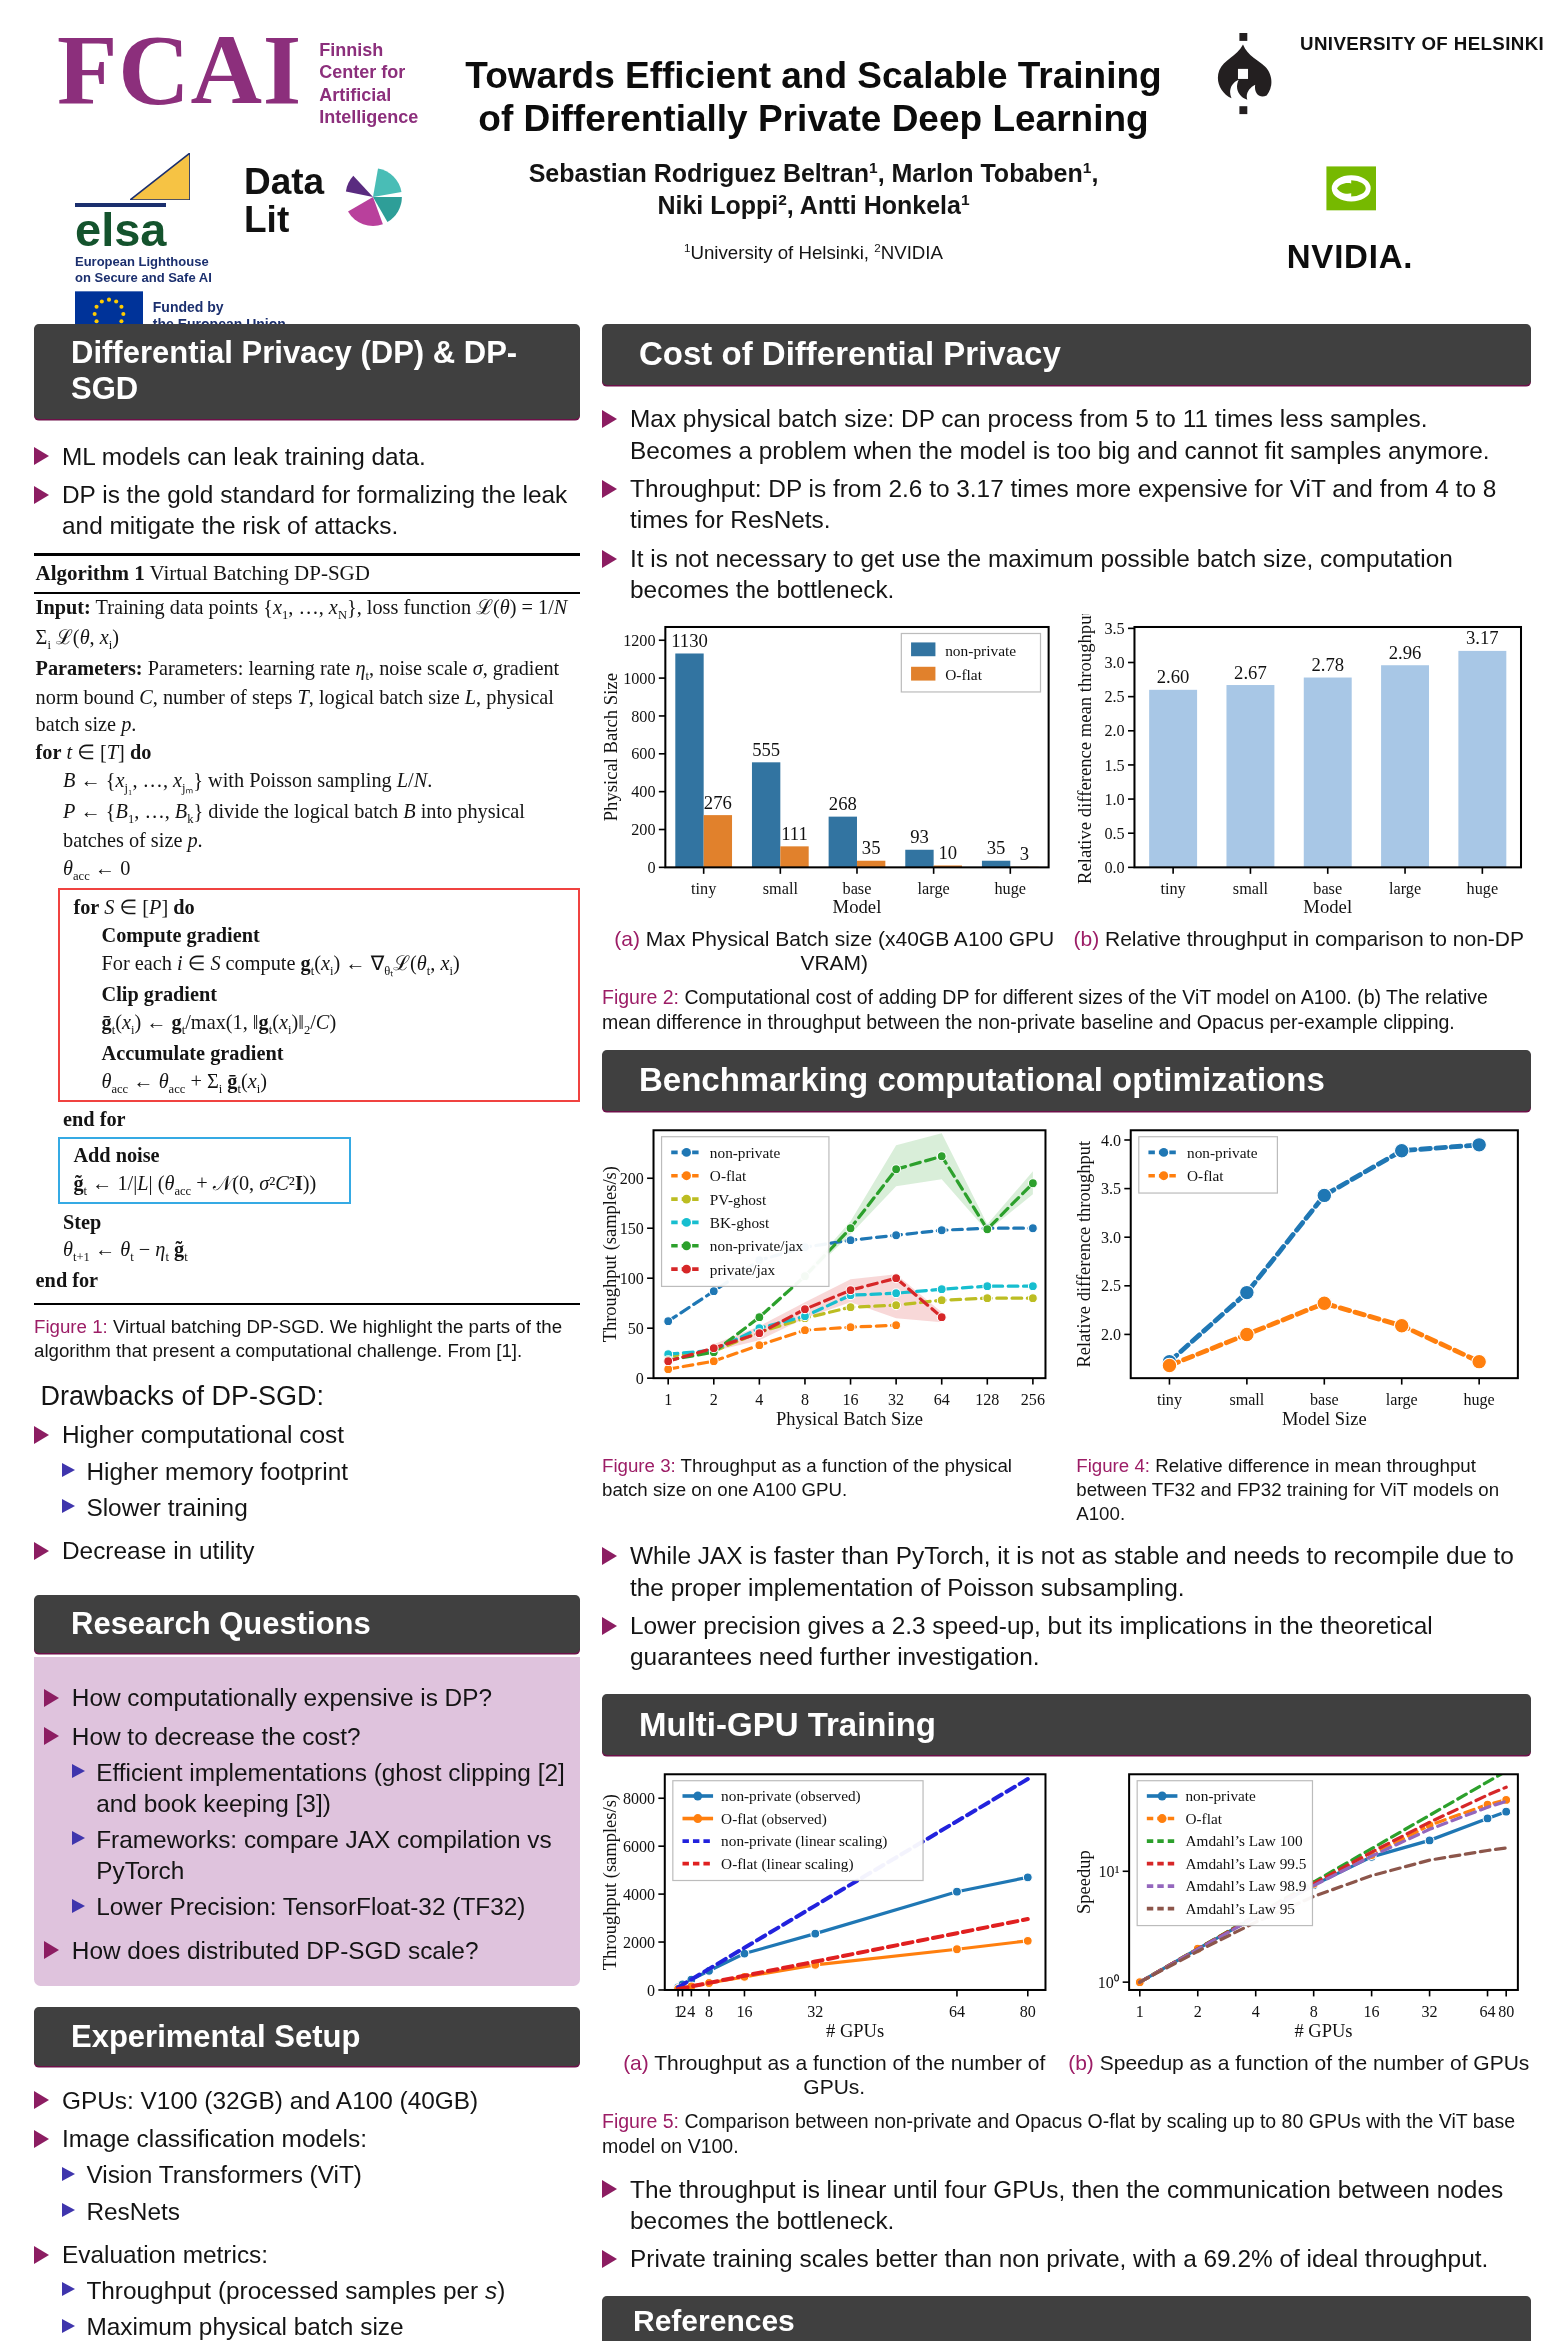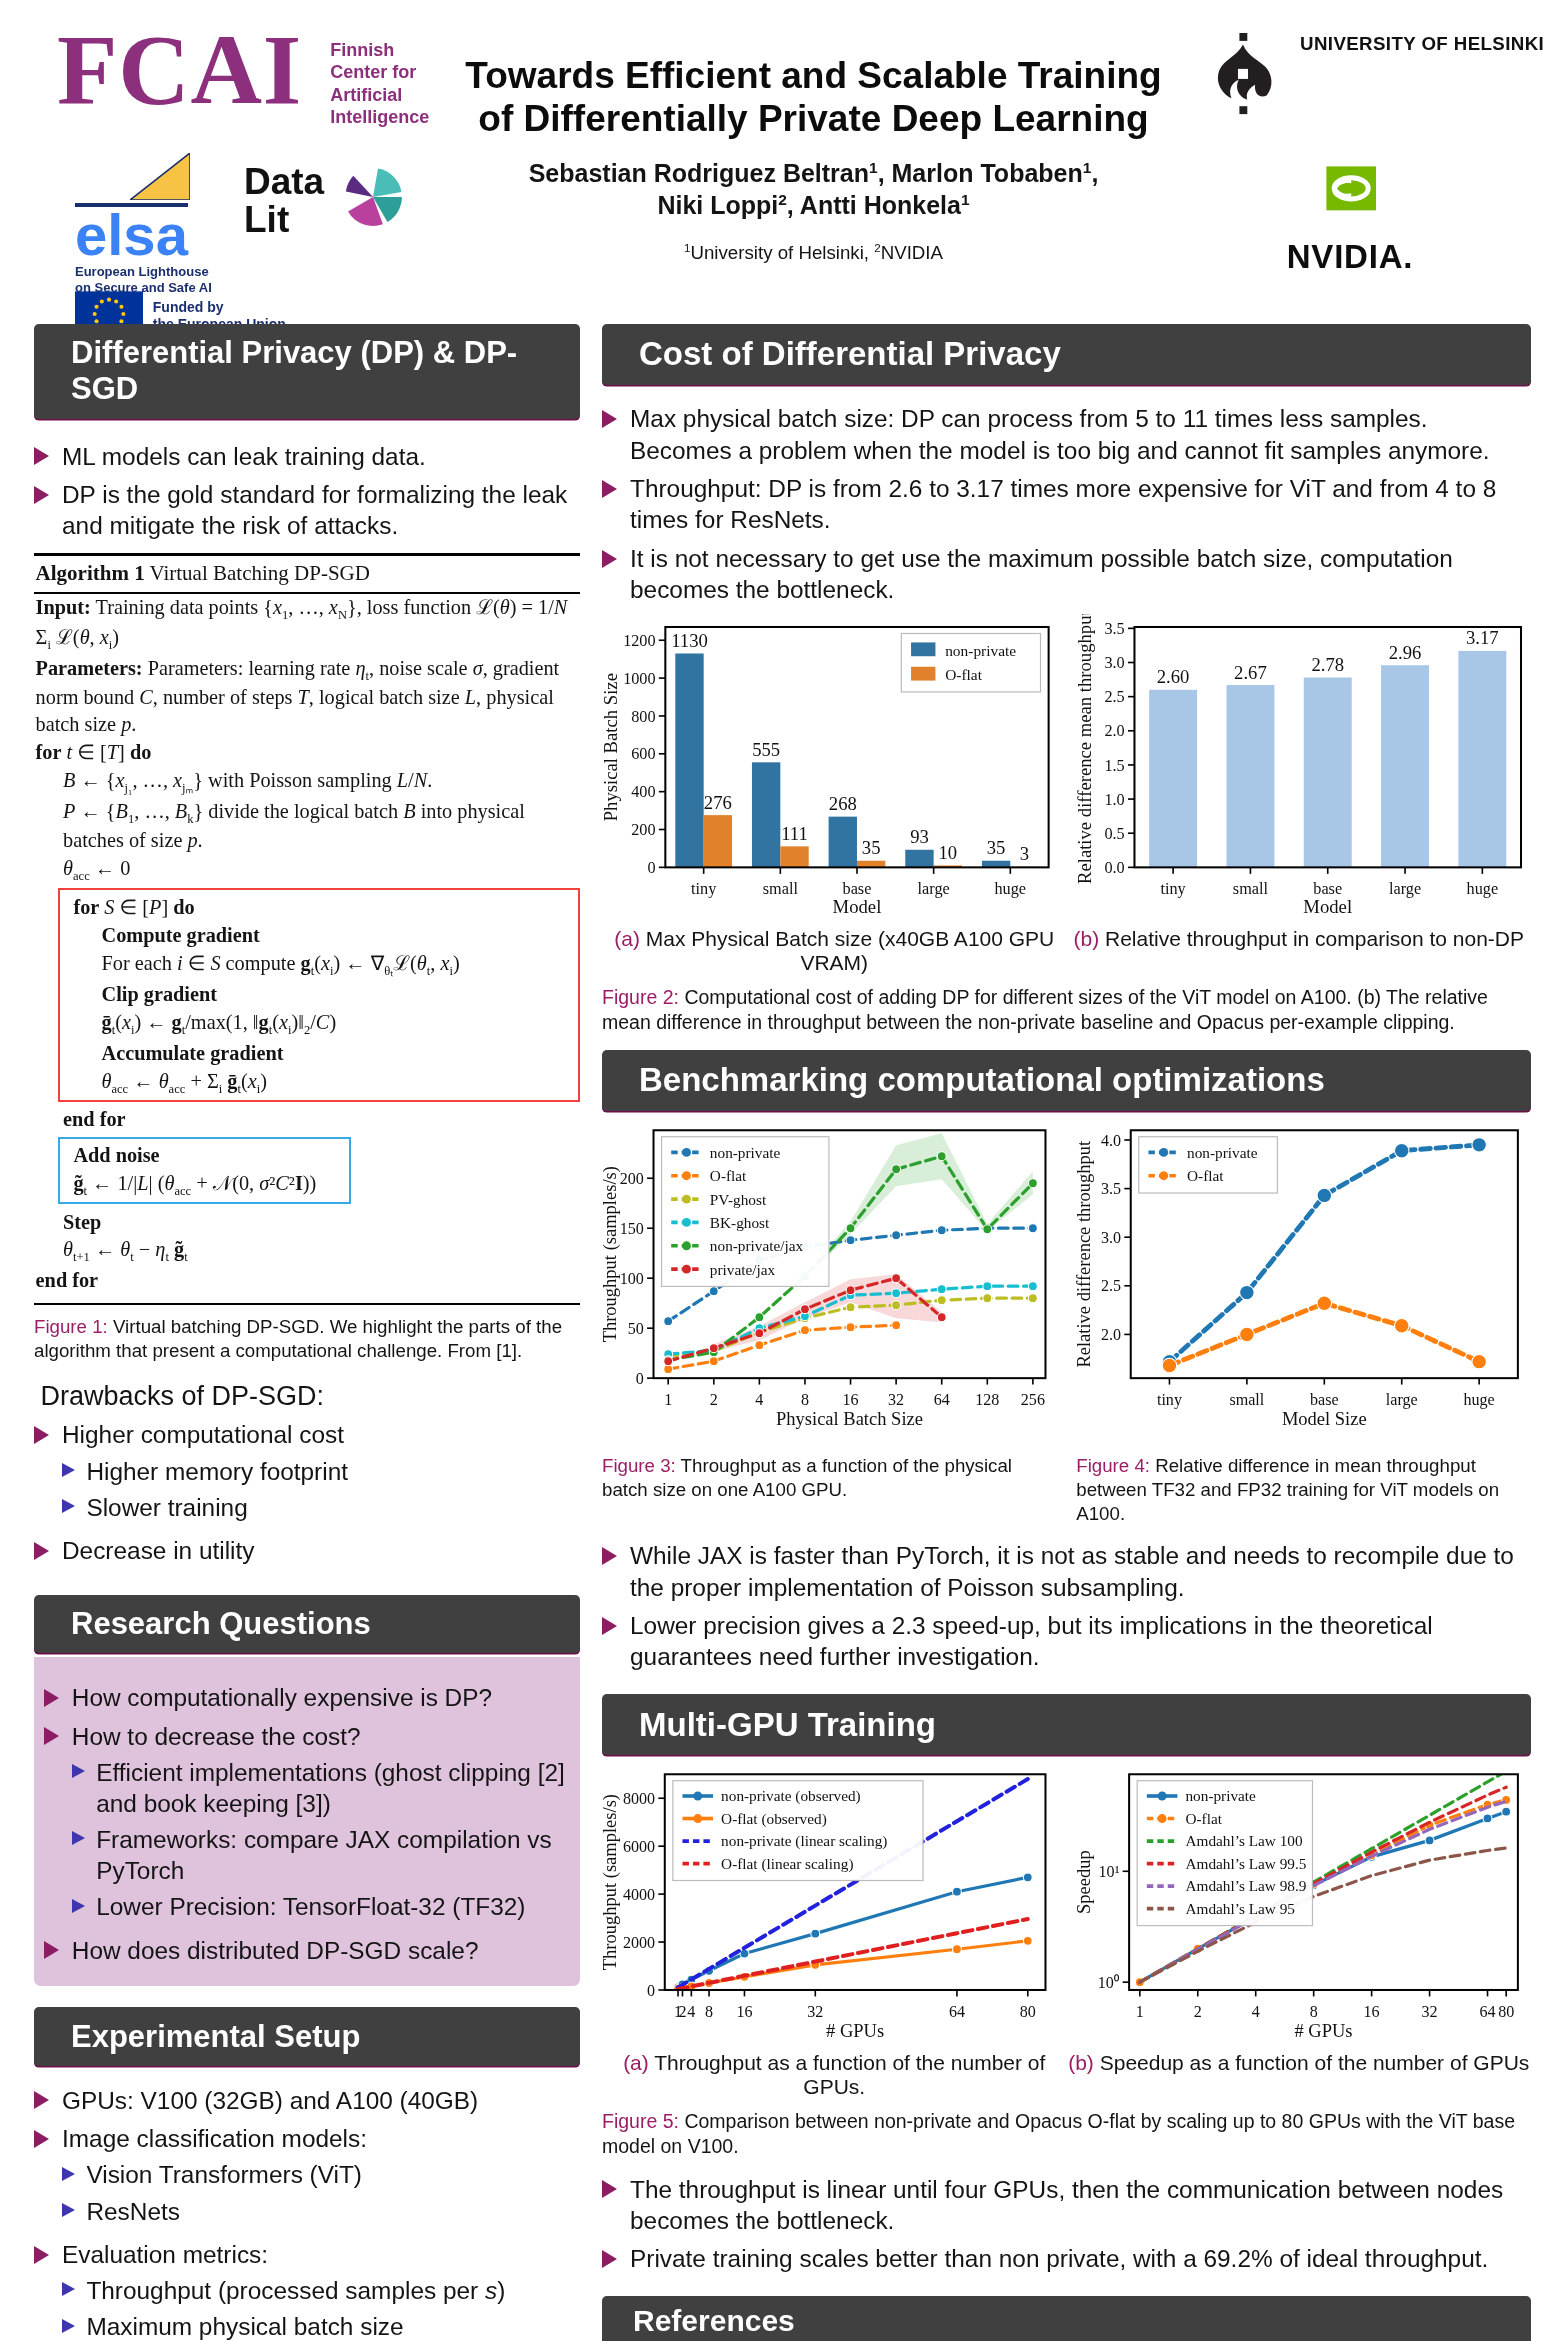--- a/index.html
+++ b/index.html
@@ -1,26 +1,26 @@
 <!DOCTYPE html>
 <html style="font-size:13px"><head>
 <meta charset="utf-8">
 <style>
   html,body{margin:0;padding:0;}
   body{width:1561px;height:2342px;position:relative;background:#ffffff;
        font-family:"Liberation Sans",sans-serif;color:#141414;overflow:hidden;}
   
   .poster-header{position:absolute;left:0;top:0;width:1561px;height:322px;}
-  .fcai-block{position:absolute;left:57px;top:24.4px;display:flex;gap:28px;}
+  .fcai-block{position:absolute;left:57px;top:24.4px;display:flex;gap:17px;}
   .fcai-word{font-size:99px;font-weight:800;letter-spacing:0.8px;color:#8c2f7c;line-height:.92;
              font-family:"Liberation Serif",serif;}
   .fcai-lines{margin-top:14.6px;font-size:18px;font-weight:700;color:#8c2f7c;line-height:1.25;}
   .elsa-block{position:absolute;left:75px;top:153px;width:171px;text-align:left;}
   .elsa-tri{margin-left:55px;}
-  .elsa-word{font-size:58px;font-weight:800;color:#3b82f6;letter-spacing:0;line-height:.9;
+  .elsa-word{font-size:47px;font-weight:800;color:#14532d;letter-spacing:0;line-height:.9;
              border-top:4.1px solid #1b2f6e;display:inline-block;padding-top:1.6px;}
   .elsa-sub{font-size:13px;font-weight:700;color:#1b2f6e;line-height:1.2;margin-top:3.3px;}
   .eu-block{position:absolute;left:75px;top:291px;display:flex;gap:9.8px;align-items:center;}
   .eu-text{font-size:14px;font-weight:700;color:#1b2f6e;line-height:1.2;}
   .datalit-block{position:absolute;left:244px;top:163px;display:flex;align-items:flex-start;gap:15px;}
   .datalit-words{font-size:37px;color:#111;line-height:1.02;font-weight:600;}
   .title-block{position:absolute;left:407px;top:55px;width:813px;text-align:center;}
   .poster-title{font-size:37px;font-weight:800;line-height:1.15;color:#0c0c0c;}
   .poster-authors{font-size:25px;font-weight:700;margin-top:18px;line-height:1.25;}
   .poster-affil{font-size:18.7px;margin-top:21px;}

